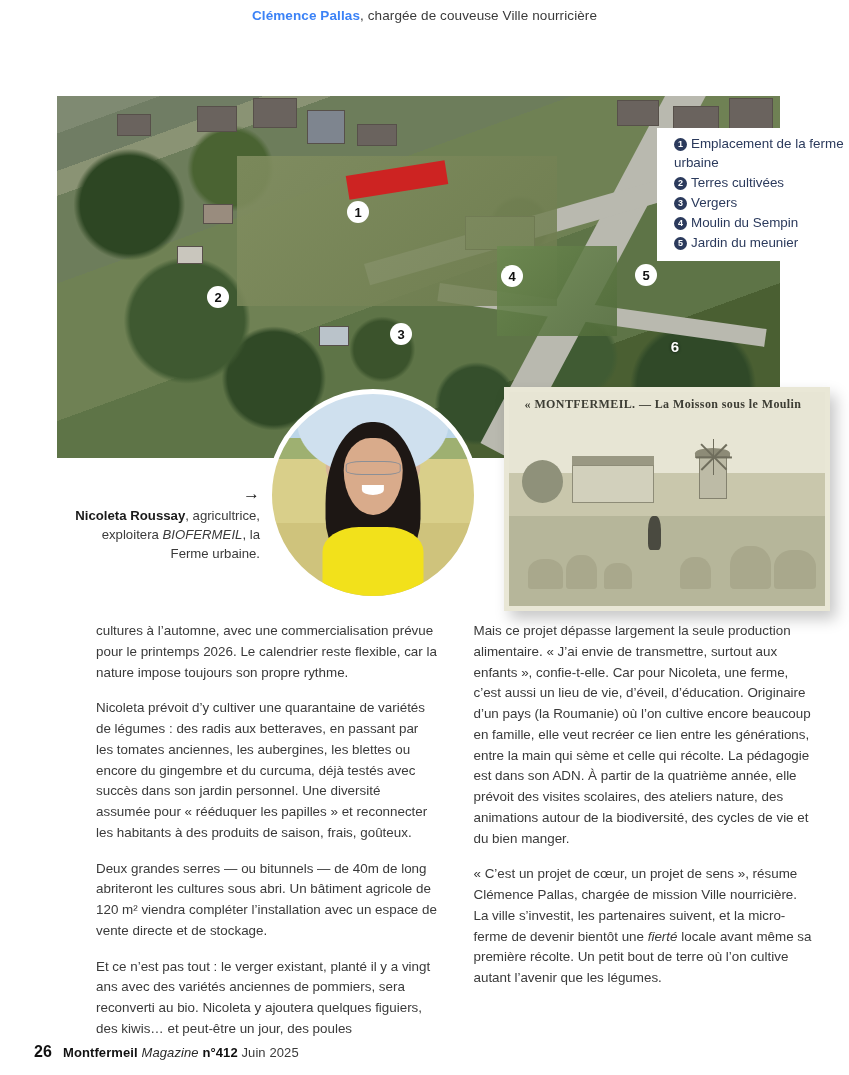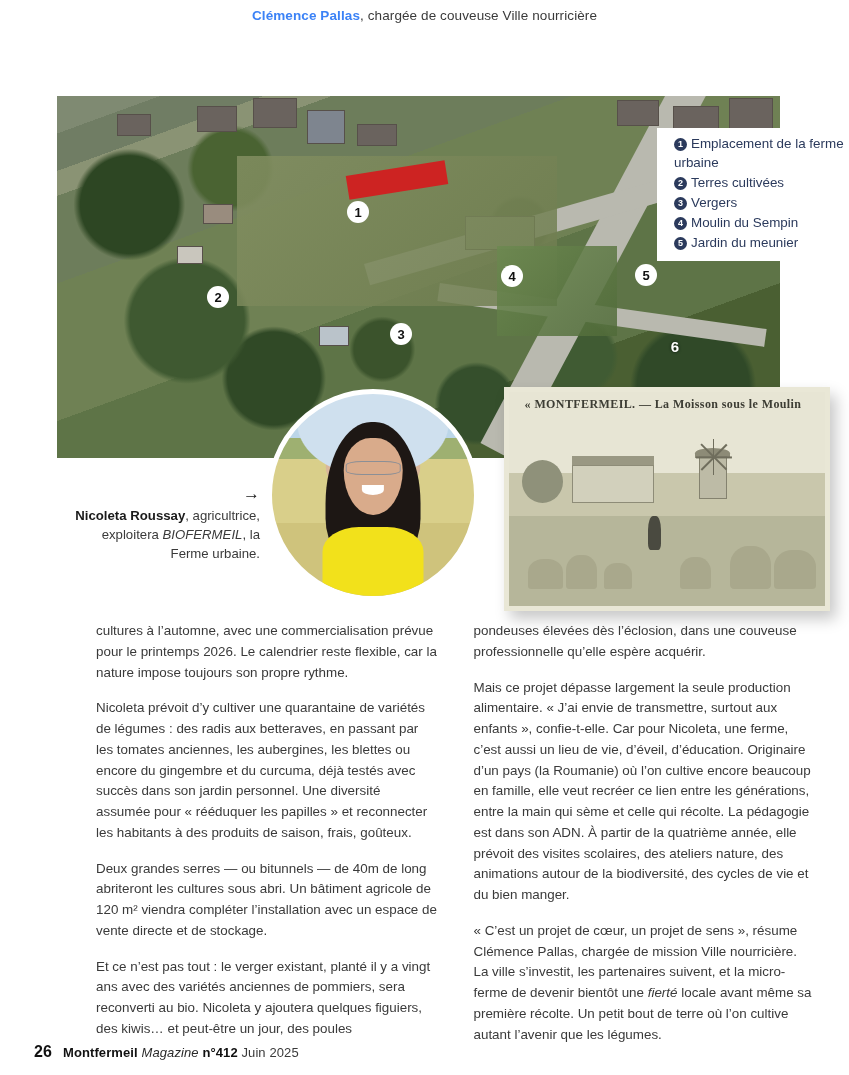--- a/index.html
+++ b/index.html
@@ -362,21 +362,20 @@
 </div>
 
 <div class="columns">
   <div class="col">
     <p>cultures à l’automne, avec une commercialisation prévue pour le printemps 2026. Le calendrier reste flexible, car la nature impose toujours son propre rythme.</p>
     <p>Nicoleta prévoit d’y cultiver une quarantaine de variétés de légumes : des radis aux betteraves, en passant par les tomates anciennes, les aubergines, les blettes ou encore du gingembre et du curcuma, déjà testés avec succès dans son jardin personnel. Une diversité assumée pour « rééduquer les papilles » et reconnecter les habitants à des produits de saison, frais, goûteux.</p>
     <p>Deux grandes serres — ou bitunnels — de 40m de long abriteront les cultures sous abri. Un bâtiment agricole de 120 m² viendra compléter l’installation avec un espace de vente directe et de stockage.</p>
     <p>Et ce n’est pas tout : le verger existant, planté il y a vingt ans avec des variétés anciennes de pommiers, sera reconverti au bio. Nicoleta y ajoutera quelques figuiers, des kiwis… et peut-être un jour, des poules</p>
   </div>
   <div class="col">
-    <p>pondeuses élevées dès l’éclosion, dans une couveuse professionnelle qu’elle espère acquérir.</p>
     <p>Mais ce projet dépasse largement la seule production alimentaire. « J’ai envie de transmettre, surtout aux enfants », confie-t-elle. Car pour Nicoleta, une ferme, c’est aussi un lieu de vie, d’éveil, d’éducation. Originaire d’un pays (la Roumanie) où l’on cultive encore beaucoup en famille, elle veut recréer ce lien entre les générations, entre la main qui sème et celle qui récolte. La pédagogie est dans son ADN. À partir de la quatrième année, elle prévoit des visites scolaires, des ateliers nature, des animations autour de la biodiversité, des cycles de vie et du bien manger.</p>
     <p><span>« C’est un projet de cœur, un projet de sens », résume Clémence Pallas, chargée de mission Ville nourricière. La ville s’investit, les partenaires suivent, et la micro-ferme de devenir bientôt une </span><em>fierté</em><span> locale avant même sa première récolte. Un petit bout de terre où l’on cultive autant l’avenir que les légumes.</span></p>
   </div>
 </div>
 
 <div class="page-footer">
   <span class="footer-page">26</span><span class="footer-brand">Montfermeil</span>&nbsp;<span class="footer-mag">Magazine</span>&nbsp;<span class="footer-issue">n°412</span>&nbsp;<span class="footer-date">Juin 2025</span>
 </div>
 
 </body></html>

